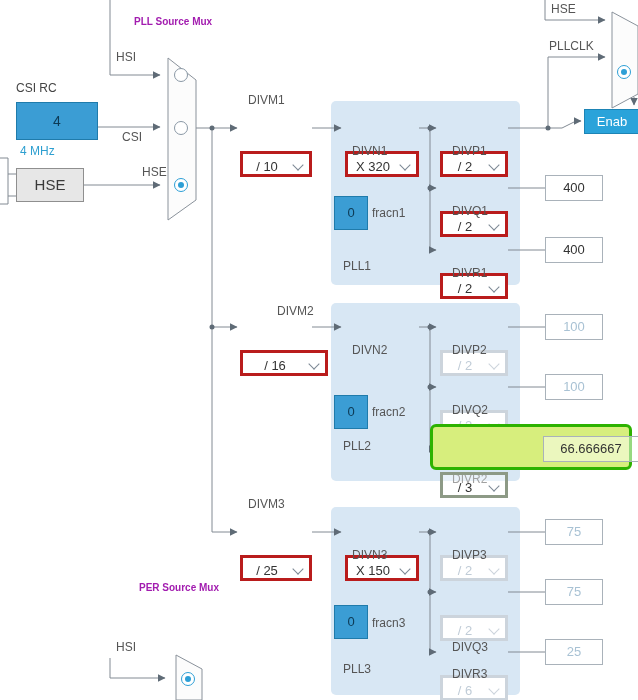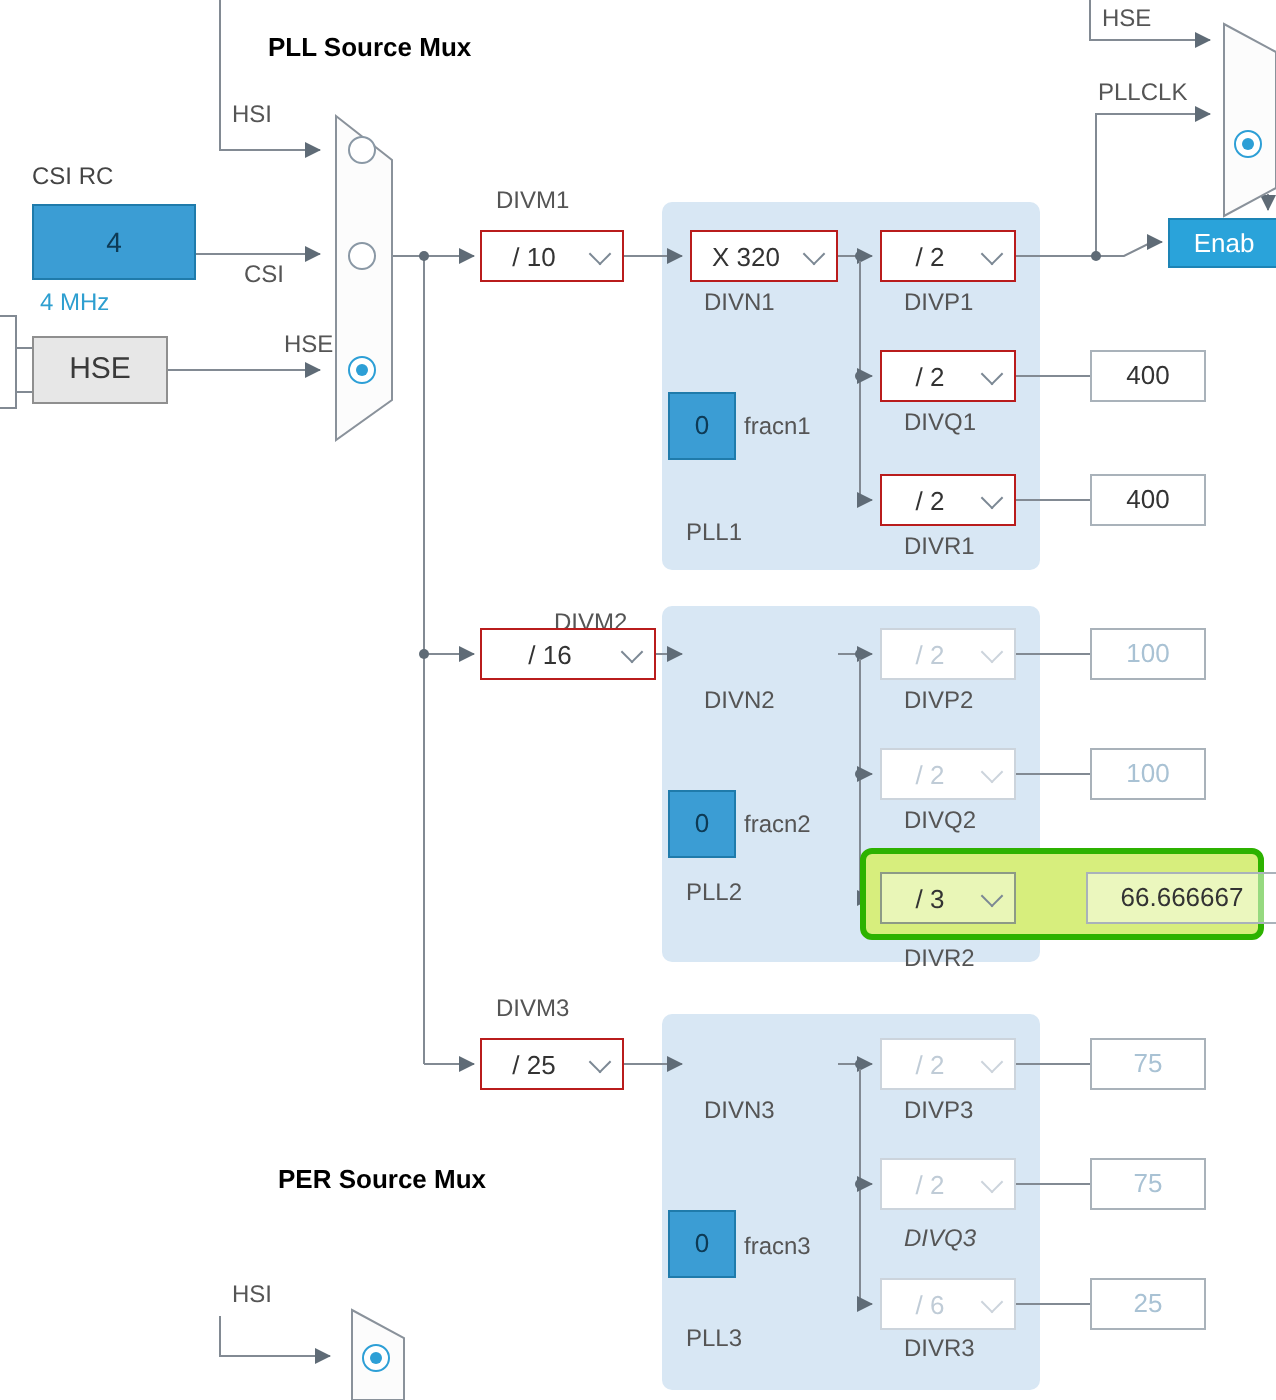--- a/index.html
+++ b/index.html
@@ -1,22 +1,22 @@
 <!DOCTYPE html>
 <html><head>
 <meta charset="utf-8">
 <style>
   html,body{margin:0;padding:0;background:#fff;font-family:"Liberation Sans",sans-serif;}
   #canvas{position:relative;width:638px;height:700px;background:#ffffff;overflow:hidden;}
   svg.wires{position:absolute;left:0;top:0;z-index:1;pointer-events:none;}
   .block{position:absolute;background:#d8e7f4;border-radius:5px;z-index:0;}
   .lbl{position:absolute;font-size:12px;color:#555;white-space:nowrap;z-index:2;}
-  .hdr{position:absolute;font-size:13px;font-weight:bold;color:#000000;white-space:nowrap;z-index:2;}
+  .hdr{position:absolute;font-size:10px;font-weight:bold;color:#a21caf;white-space:nowrap;z-index:2;}
   .freq{position:absolute;font-size:12px;color:#2e9fd0;white-space:nowrap;z-index:2;}
-  .dd{position:absolute;height:26px;background:#fff;border:1px solid #b91c1c;font-size:13px;color:#333;box-sizing:border-box;z-index:2;}
+  .dd{position:absolute;height:26px;background:#fff;border:3px solid #b91c1c;font-size:13px;color:#333;box-sizing:border-box;z-index:2;margin-top:36px;}
   .dd .txt{position:absolute;left:0;right:18px;top:5px;text-align:center;}
   .dd .caret{position:absolute;right:7px;top:7px;width:7px;height:7px;border-right:1.5px solid #7c8894;border-bottom:1.5px solid #7c8894;transform:rotate(45deg);}
   .dd.gray{color:#c0ccd7;border-color:#ccd4dc;}
   .dd.gray .caret{border-color:#ccd4dc;}
   .dd.hl{background:rgba(255,255,255,0.45);border-color:#8d9a86;z-index:3;}
   .val{position:absolute;height:26px;background:#fff;border:1px solid #a9b2ba;box-sizing:border-box;font-size:13px;color:#333;text-align:center;line-height:24px;z-index:2;}
   .val.gray{color:#a9c2d4;}
   .val.hl{background:rgba(255,255,255,0.5);z-index:3;}
   .bluebox{position:absolute;background:#3b9dd4;border:1px solid #1f7bab;box-sizing:border-box;color:#0d3a55;text-align:center;z-index:2;}
   .graybox{position:absolute;background:#e7e7e7;border:1px solid #8f8f8f;color:#3a3a3a;font-size:15px;text-align:center;z-index:2;box-sizing:border-box;}
@@ -190,32 +190,36 @@
 
   <div class="bluebox" style="left:334px;top:395px;width:34px;height:34px;font-size:13px;line-height:32px;">0</div>
   <div class="lbl" style="left:372px;top:405px;">fracn2</div>
   <div class="lbl" style="left:343px;top:439px;">PLL2</div>
 
   <div class="lbl" style="left:248px;top:497px;">DIVM3</div>
   <div class="dd" style="left:240px;top:519px;width:72px;">
     <span class="txt">/ 25</span>
       <span class="caret"></span>
   </div>
+  <div class="dd" style="left:345px;top:519px;width:74px;">
+    <span class="txt">X 150</span>
+      <span class="caret"></span>
+  </div>
   <div class="lbl" style="left:352px;top:548px;">DIVN3</div>
   <div class="dd gray" style="left:440px;top:519px;width:68px;">
     <span class="txt">/ 2</span>
       <span class="caret"></span>
   </div>
   <div class="lbl" style="left:452px;top:548px;">DIVP3</div>
   <div class="val gray" style="left:545px;top:519px;width:58px;">75</div>
   <div class="dd gray" style="left:440px;top:579px;width:68px;">
     <span class="txt">/ 2</span>
       <span class="caret"></span>
   </div>
-  <div class="lbl" style="left:452px;top:612px;font-style:italic;">DIVQ3</div>
+  <div class="lbl" style="left:452px;top:640px;">DIVQ3</div>
   <div class="val gray" style="left:545px;top:579px;width:58px;">75</div>
   <div class="dd gray" style="left:440px;top:639px;width:68px;">
     <span class="txt">/ 6</span>
       <span class="caret"></span>
   </div>
   <div class="lbl" style="left:452px;top:667px;">DIVR3</div>
   <div class="val gray" style="left:545px;top:639px;width:58px;">25</div>
   <div class="bluebox" style="left:334px;top:605px;width:34px;height:34px;font-size:13px;line-height:32px;">0</div>
   <div class="lbl" style="left:372px;top:616px;">fracn3</div>
   <div class="lbl" style="left:343px;top:662px;">PLL3</div>

